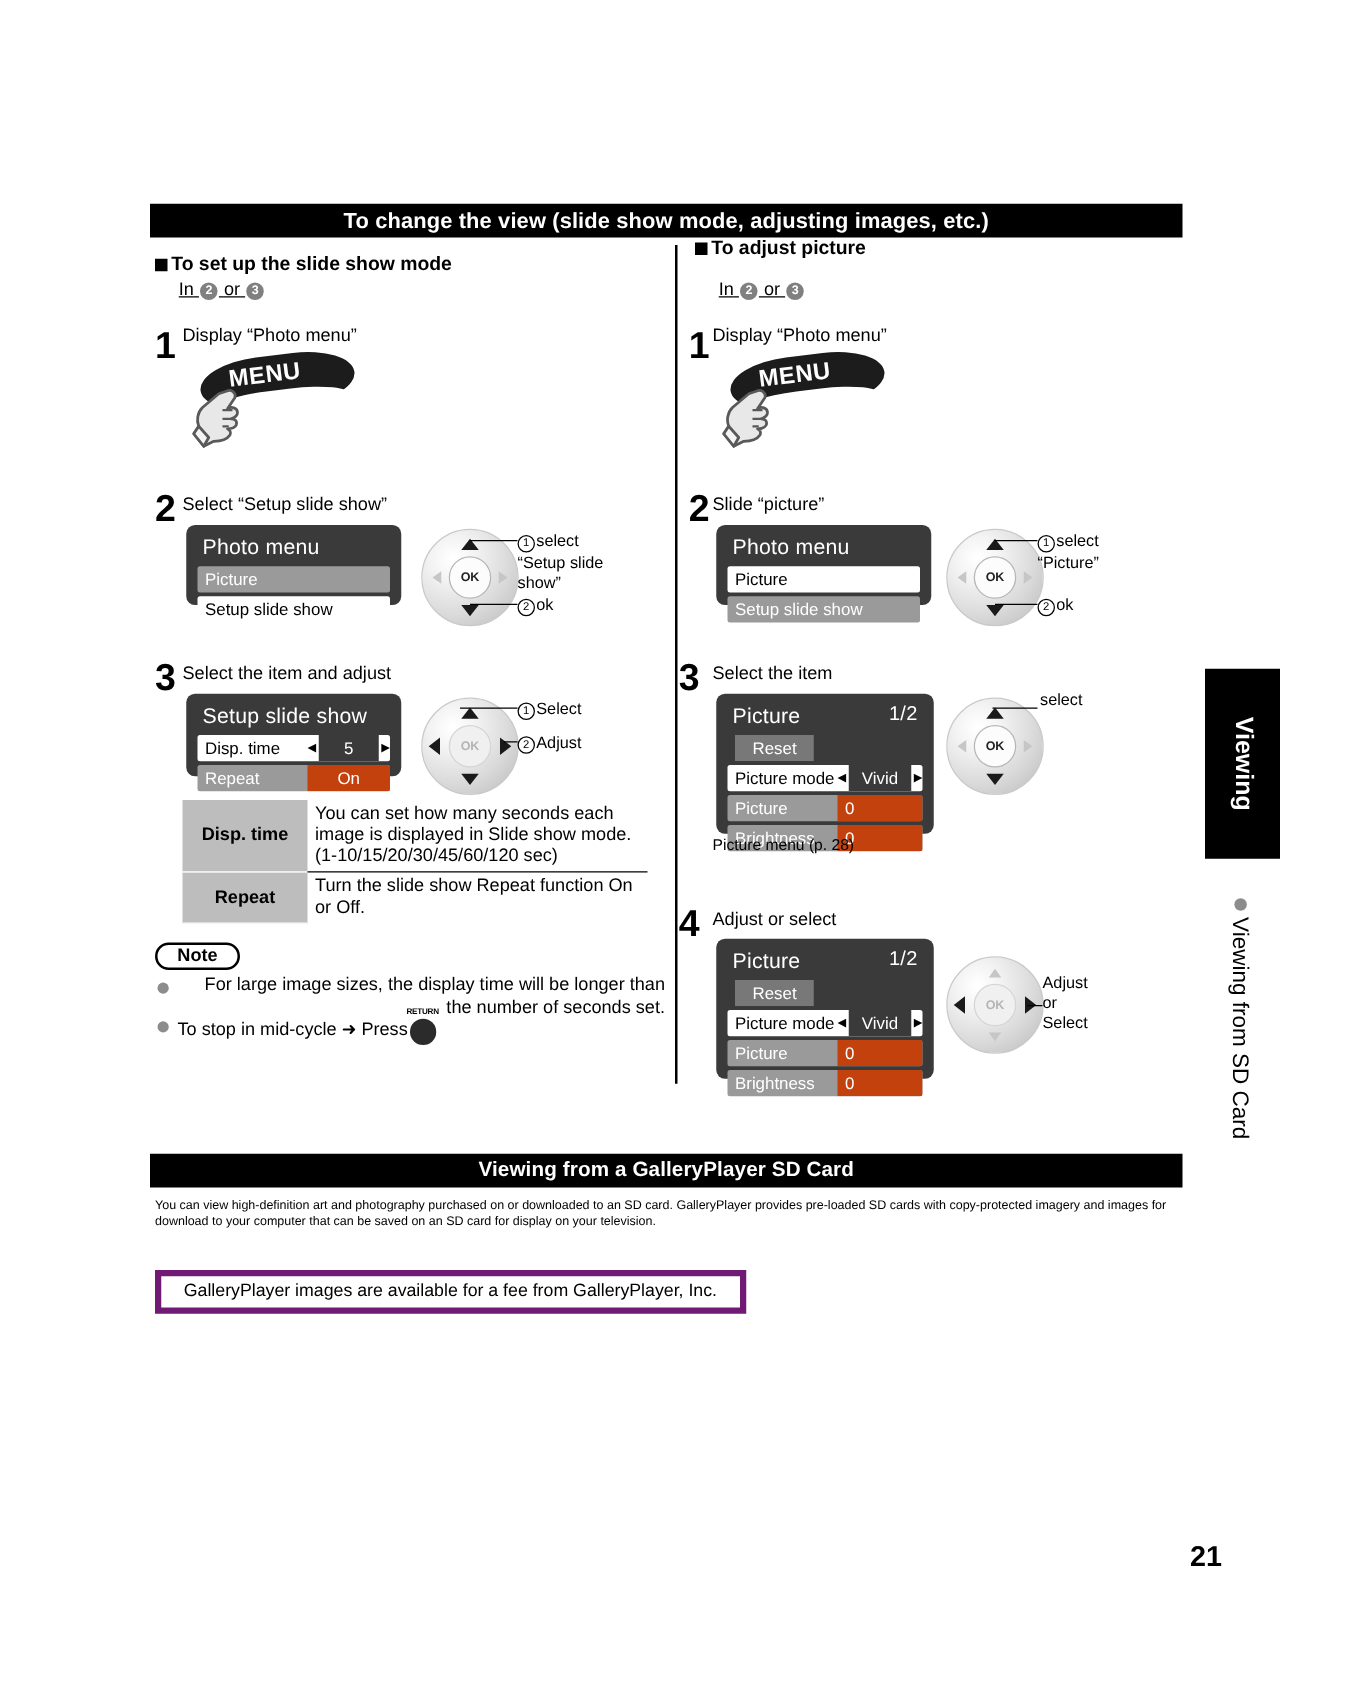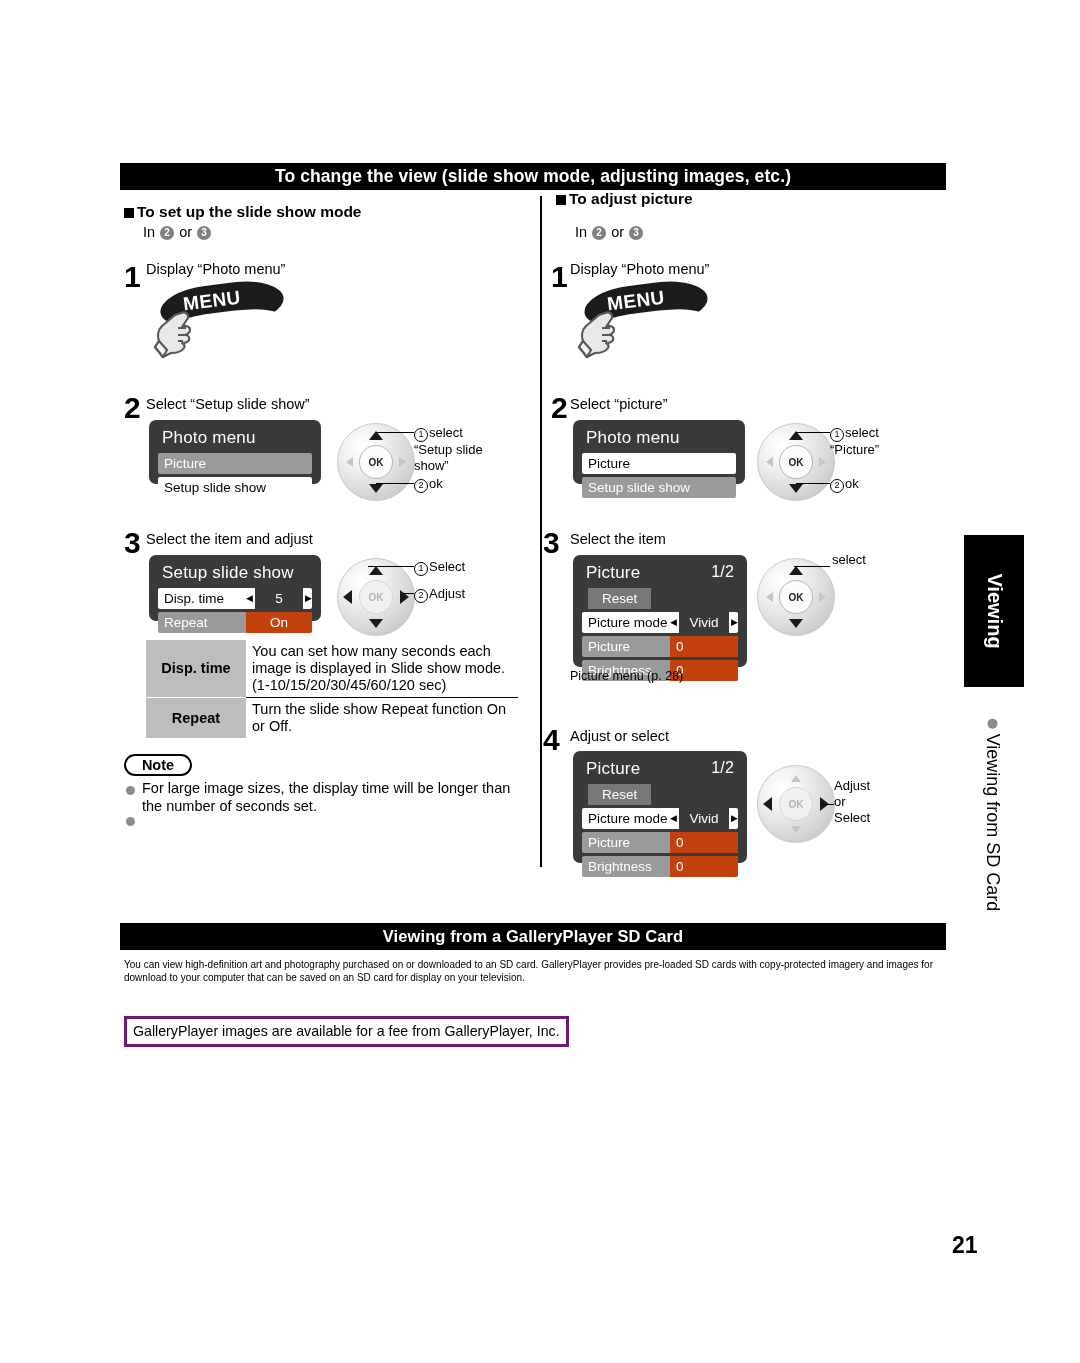--- a/index.html
+++ b/index.html
@@ -43,20 +43,21 @@
     background: #000;
     margin-right: 3px;
     vertical-align: -1px;
   }
   #head-left  { left: 124px; top: 203px; }
   #head-right { left: 556px; top: 190px; }
 
   .in-line {
     position: absolute;
     font-size: 14.5px;
+    text-decoration: underline;
   }
   #in-left  { left: 143px; top: 224px; }
   #in-right { left: 575px; top: 224px; }
   .cnum {
     display: inline-block;
     width: 14px; height: 14px;
     border-radius: 50%;
     background: #808080;
     color: #fff;
     font-size: 10px;
@@ -328,22 +329,22 @@
   #body-text {
     position: absolute;
     left: 124px; top: 958px;
     width: 822px;
     font-size: 10px;
     line-height: 1.33;
   }
   #fee-box {
     position: absolute;
     left: 124px; top: 1016px;
-    padding: 4px 6px;
-    border: 3px solid #701a75;
+    padding: 4px 18px;
+    border: 5px solid #701a75;
     font-size: 14.2px;
     line-height: 1.2;
   }
 
   
   #side-tab {
     position: absolute;
     left: 964px; top: 535px;
     width: 60px; height: 152px;
     background: #000;
@@ -492,22 +493,30 @@
     </tr>
     <tr class="r2">
       <td class="key">Repeat</td>
       <td class="val">Turn the slide show Repeat function On or Off.</td>
     </tr>
   </tbody>
     </table>
 
   <div id="note-pill">Note</div>
   <div class="note-bullet" style="left:126px; top:786px;"></div>
-  <div class="note-item" style="left:142px; top:780px; width:390px;">For large image sizes, the display time will be longer than the number of seconds set.</div>
+  <div class="note-item" style="left:142px; top:780px; width:390px;text-align:right;">For large image sizes, the display time will be longer than the number of seconds set.</div>
   <div class="note-bullet" style="left:126px; top:817px;"></div>
+  <div class="note-item" style="left:142px; top:811px; width:390px;">
+    <span>To stop in mid-cycle</span>
+    <span class="arrow-glyph">➜</span>
+    <span>Press</span><span class="ret-key">
+      <span class="cap">RETURN</span>
+      <span class="dot"></span>
+    </span>
+  </div>
 
   <div class="col-head" id="head-right">
     <span class="sq"></span><span>To adjust picture</span>
   </div>
   <div class="in-line" id="in-right">
     <span>In</span>
     <span class="cnum">2</span>
     <span>or</span>
     <span class="cnum">3</span>
   </div>
@@ -520,21 +529,21 @@
     <svg class="hand" viewBox="0 0 46 54">
       <path d="M30 8 C34 6 38 9 37 13 L31 22 C34 20 39 21 39 25 C39 27 37 29 34 30
                C37 30 39 32 38 35 C37 37 34 38 31 38 C33 39 34 41 33 43 C31 46 26 48 20 48
                L12 52 L4 42 L8 36 C6 31 7 25 11 21 L24 10 Z" fill="#e8e8e8" stroke="#595959" stroke-width="2.2" stroke-linejoin="round"></path>
       <path d="M27 23 L35 23 M27 30 L34 30 M27 36 L32 36" stroke="#595959" stroke-width="1.8" fill="none"></path>
       <path d="M12 52 L4 42 L8 36 L16 45 Z" fill="#f4f4f4" stroke="#595959" stroke-width="2.2" stroke-linejoin="round"></path>
     </svg>
   </div>
 
   <div class="stepnum" style="left:551px; top:393px;">2</div>
-  <div class="stepcap" style="left:570px; top:396px;">Select “picture”</div>
+  <div class="stepcap" style="left:570px; top:396px;">Slide “picture”</div>
 
   <div class="tvbox" style="left:573px; top:420px; width:172px; height:64px;">
     <div class="tvtitle">Photo menu</div>
     <div class="tvrow sel">
       <div class="lbl">Picture</div>
     </div>
     <div class="tvrow unsel">
       <div class="lbl">Setup slide show</div>
     </div>
   </div>

